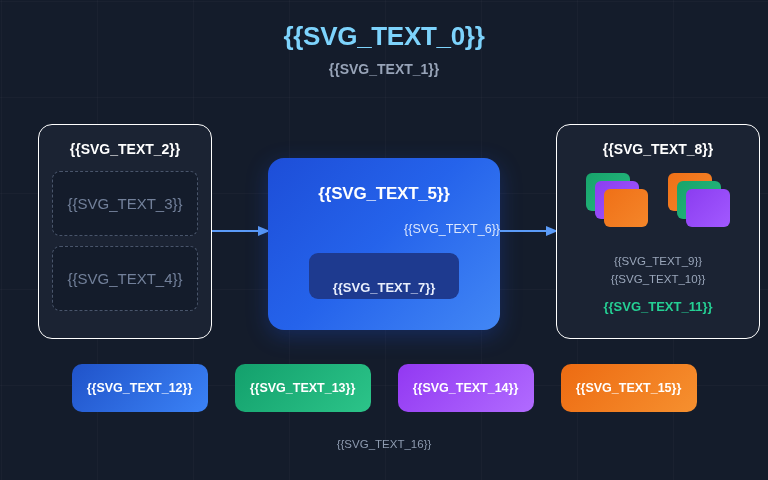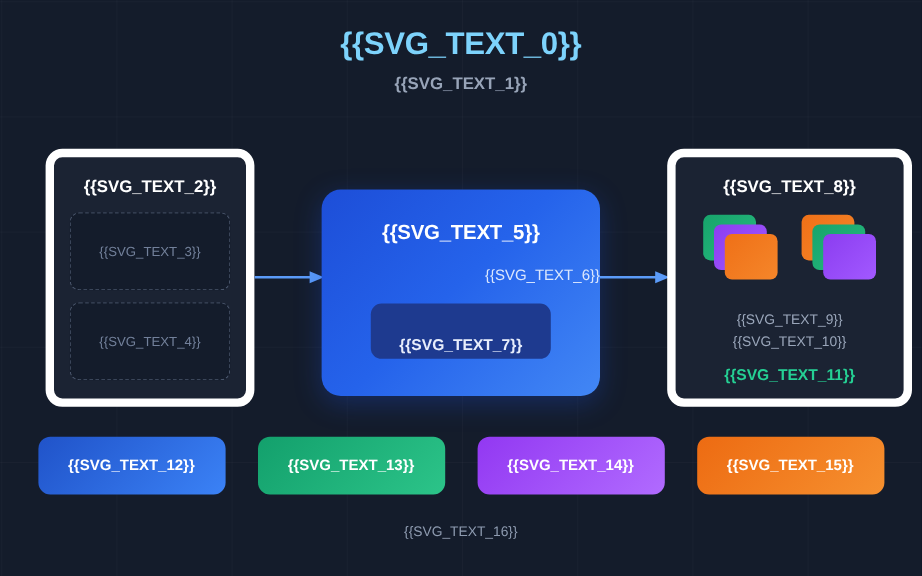--- a/index.html
+++ b/index.html
@@ -54,21 +54,21 @@
     margin-top: 9px;
     font-size: 14px;
     color: #98a4b8;
     font-weight: bold;
   }
 
   
   .panel {
     position: absolute;
     background: #1b2333;
-    border: 7px solid #ffffff;
+    border: 1px solid #ffffff;
     border-radius: 14px;
     box-sizing: border-box;
   }
   .panel-title {
     color: #ffffff;
     font-size: 14px;
     font-weight: bold;
     text-align: center;
   }
 
@@ -88,21 +88,21 @@
     border: 1px dashed #49556b;
     border-radius: 8px;
     background: #141c2b;
     display: flex;
     align-items: center;
     justify-content: center;
     box-sizing: border-box;
   }
   .slot + .slot { margin-top: 10px; }
   .slot-label {
-    font-size: 11px;
+    font-size: 15px;
     color: #72809a;
     text-align: center;
   }
 
   
   #center-card {
     position: absolute;
     left: 268px;
     top: 158px;
     width: 232px;
@@ -206,21 +206,21 @@
   #pills {
     position: absolute;
     left: 0;
     top: 364px;
     width: 768px;
     display: flex;
     justify-content: center;
     gap: 27px;
   }
   .pill {
-    width: 156px;
+    width: 136px;
     height: 48px;
     border-radius: 10px;
     display: flex;
     align-items: center;
     justify-content: center;
     box-sizing: border-box;
   }
   .pill-label {
     font-size: 12.5px;
     font-weight: bold;

